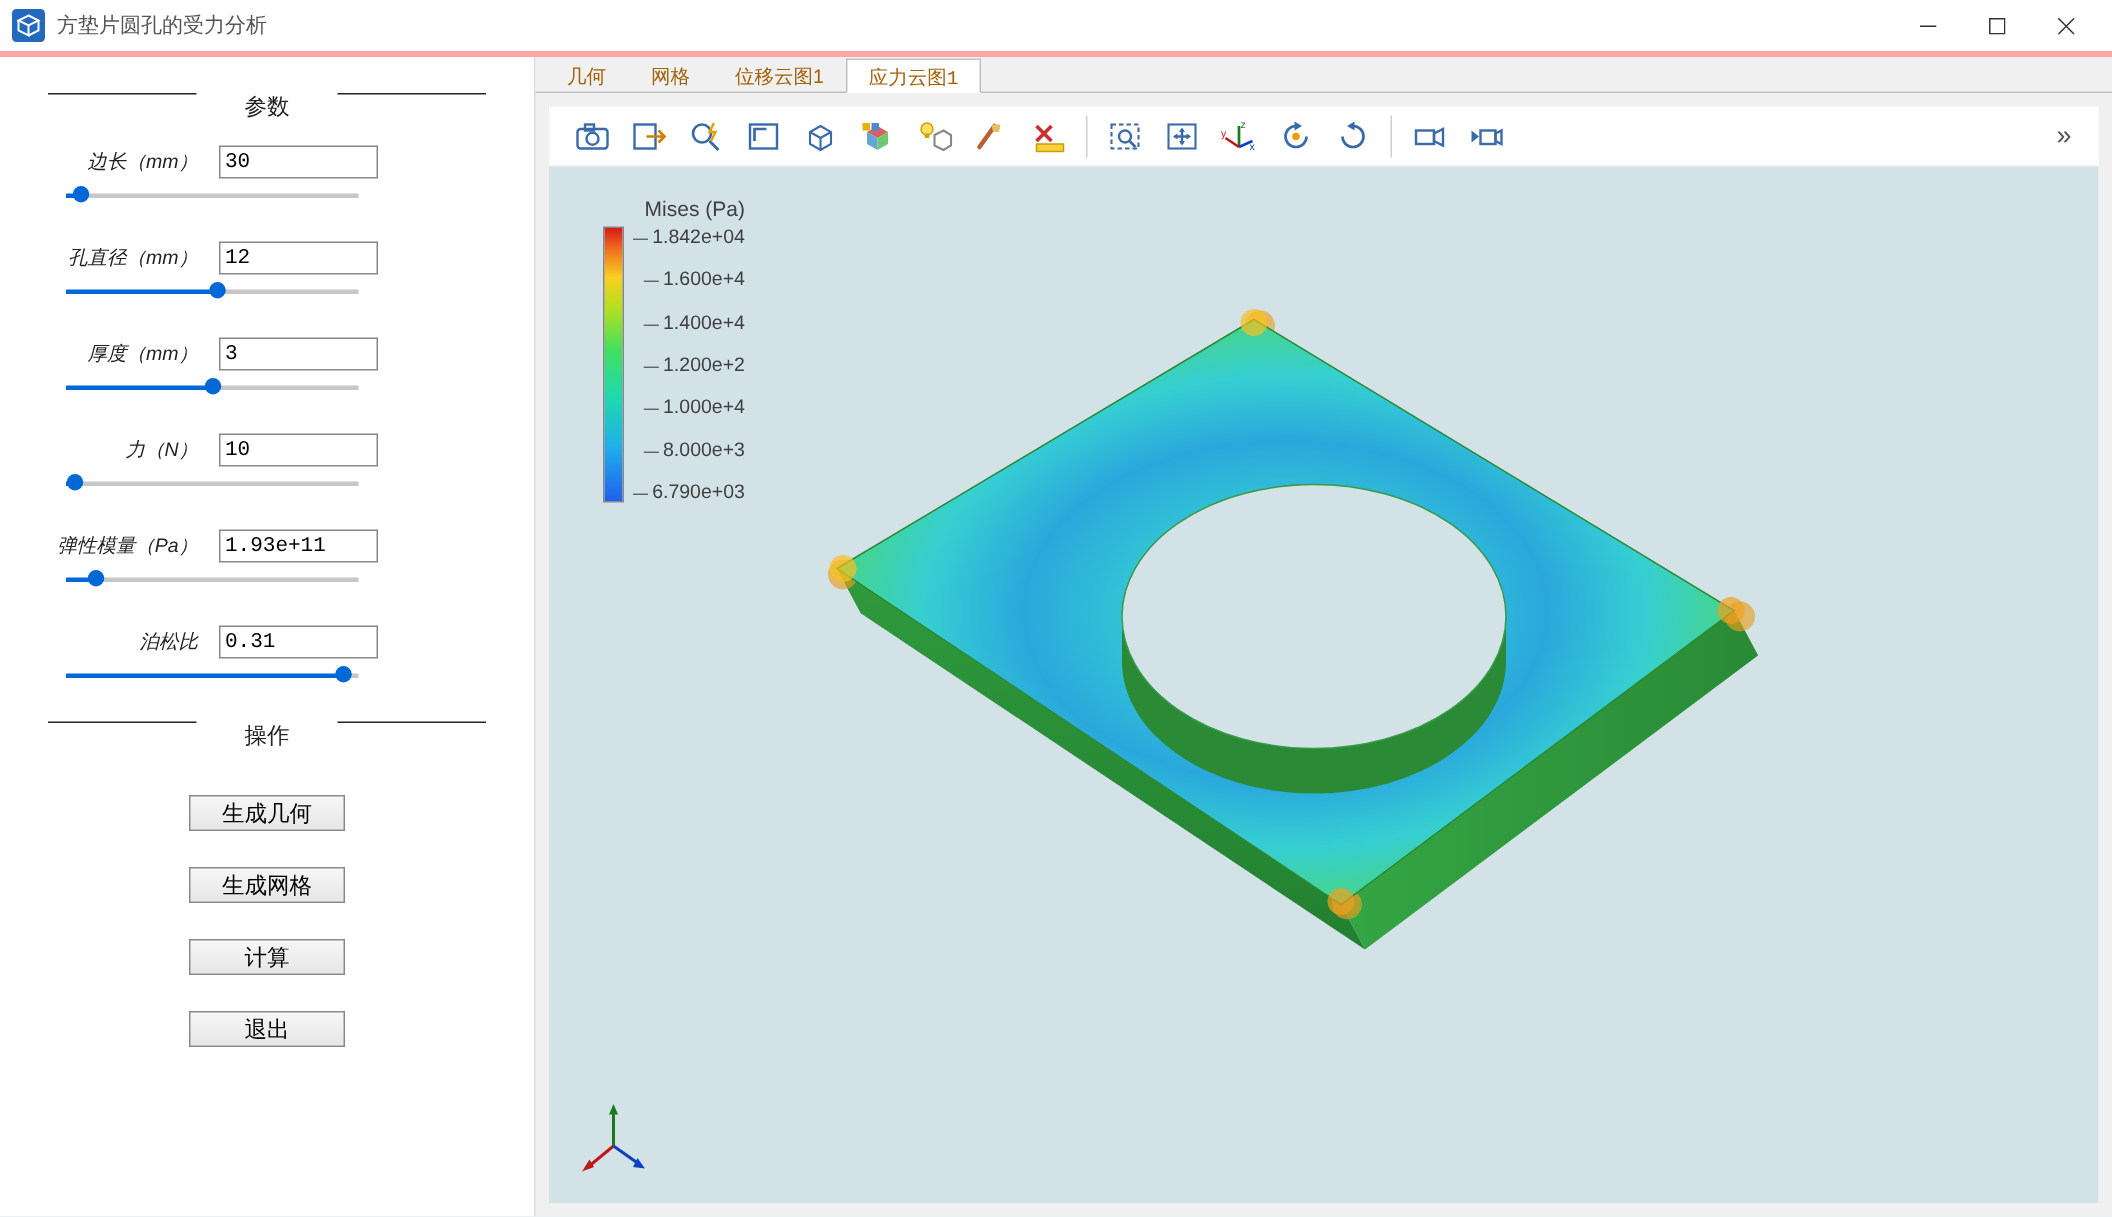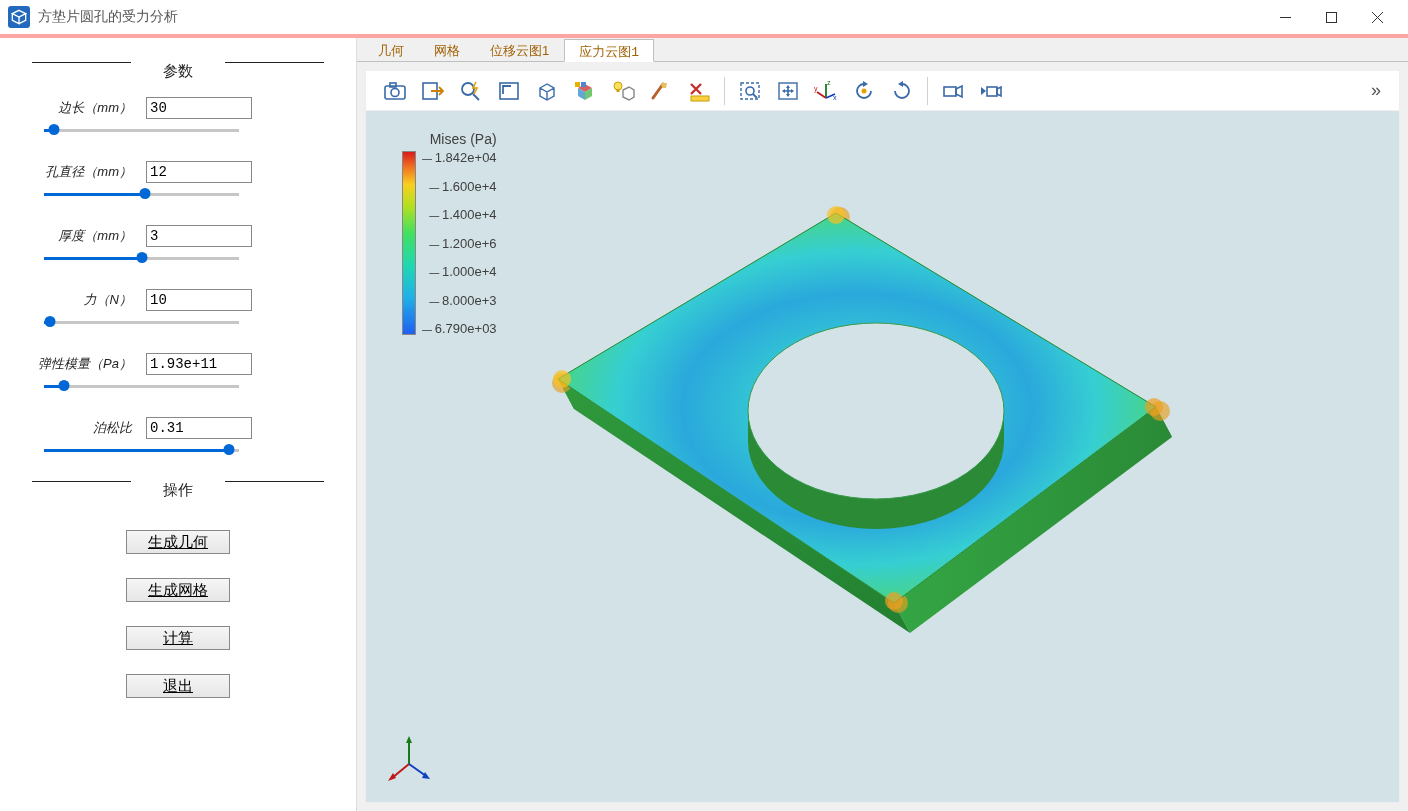--- a/index.html
+++ b/index.html
@@ -74,21 +74,20 @@
 .action-btn {
   display: block;
   width: 104px;
   height: 24px;
   margin: 0 auto 24px auto;
   background: linear-gradient(#f6f6f6,#e6e6e6);
   border: 1px solid #888;
   font-size: 15px;
   font-family: inherit;
   cursor: pointer;
-  text-decoration: underline;
 }
 
 .main-area {
   flex: 1;
   background: #f0f0f0;
   border-left: 1px solid #ddd;
   display: flex; flex-direction: column;
 }
 
 .tabbar {
@@ -429,21 +428,21 @@
       <div class="viewport">
 
         <div class="legend">
           <div class="legend-title">Mises (Pa)</div>
           <div class="legend-body">
             <div class="legend-bar"></div>
             <div class="legend-ticks" id="legend-ticks">
                 <span>1.842e+04</span>
                 <span>1.600e+4</span>
                 <span>1.400e+4</span>
-                <span>1.200e+6</span>
+                <span>1.200e+2</span>
                 <span>1.000e+4</span>
                 <span>8.000e+3</span>
                 <span>6.790e+03</span>
               </div>
           </div>
         </div>
 
         <svg class="model" viewBox="0 0 680 520">
           <defs>
             <radialGradient id="topGrad" cx="50%" cy="50%" r="65%">

